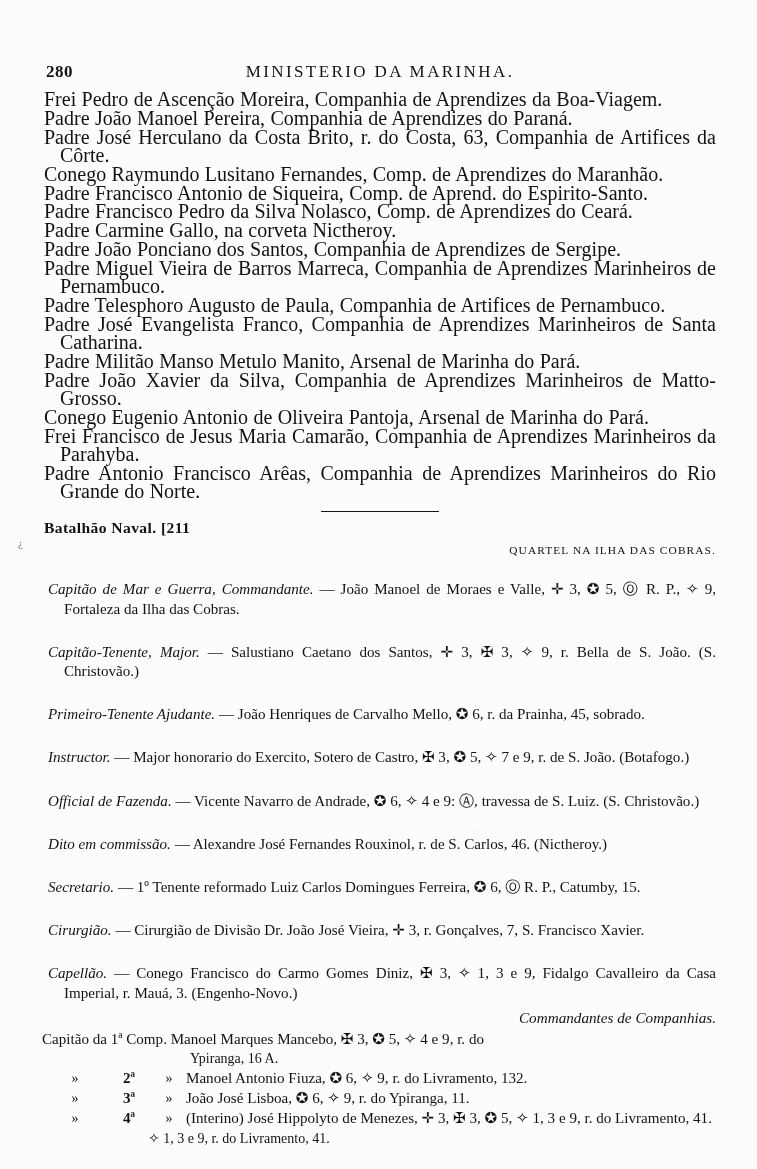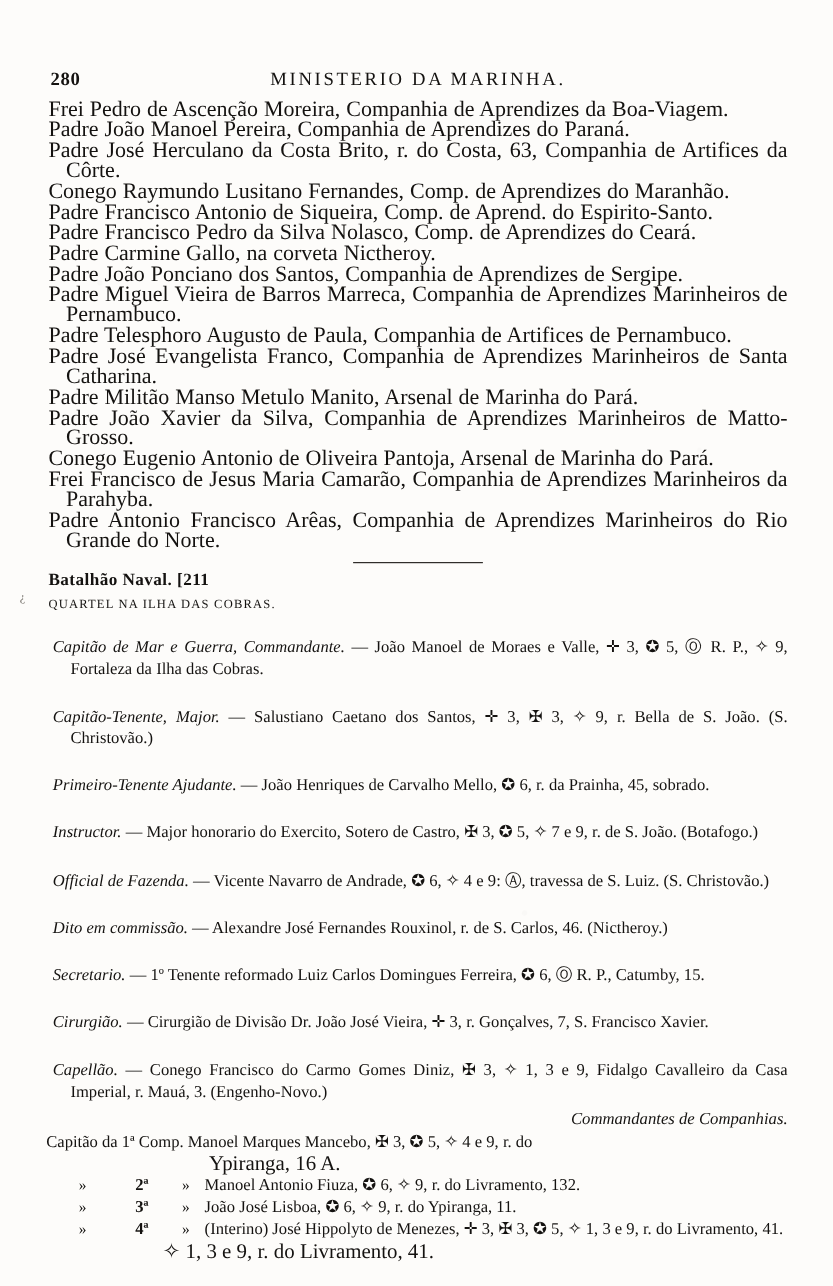--- a/index.html
+++ b/index.html
@@ -79,21 +79,21 @@
     margin: 10px auto 7px auto;
   }
   .sec-title {
     text-align: left;
     font-size: 15.6px;
     font-weight: 700;
     letter-spacing: 0.4px;
     margin-bottom: 7px;
   }
   .sec-sub {
-    text-align: left;
+    text-align: right;
     font-size: 11.4px;
     letter-spacing: 1.1px;
     margin-bottom: 20px;
   }
   .sub-head {
     text-align: right;
     font-style: italic;
     font-size: 15.2px;
     margin: 6px 0 3px 0;
   }
@@ -129,21 +129,21 @@
     font-weight: 700;
   }
   .c-rep {
     width: 34px;
     text-align: center;
     flex: 0 0 34px;
     font-size: 14px;
   }
   .c-text { flex: 1 1 auto; }
   .cont {
-    font-size: 19px;
+    font-size: 14px;
     line-height: 19.4px;
     padding-left: 146px;
   }
   .cont.c2 { padding-left: 104px; }
   .first-line {
     font-size: 15.1px;
     line-height: 19.4px;
     text-indent: -16px;
     padding-left: 14px;
   }

